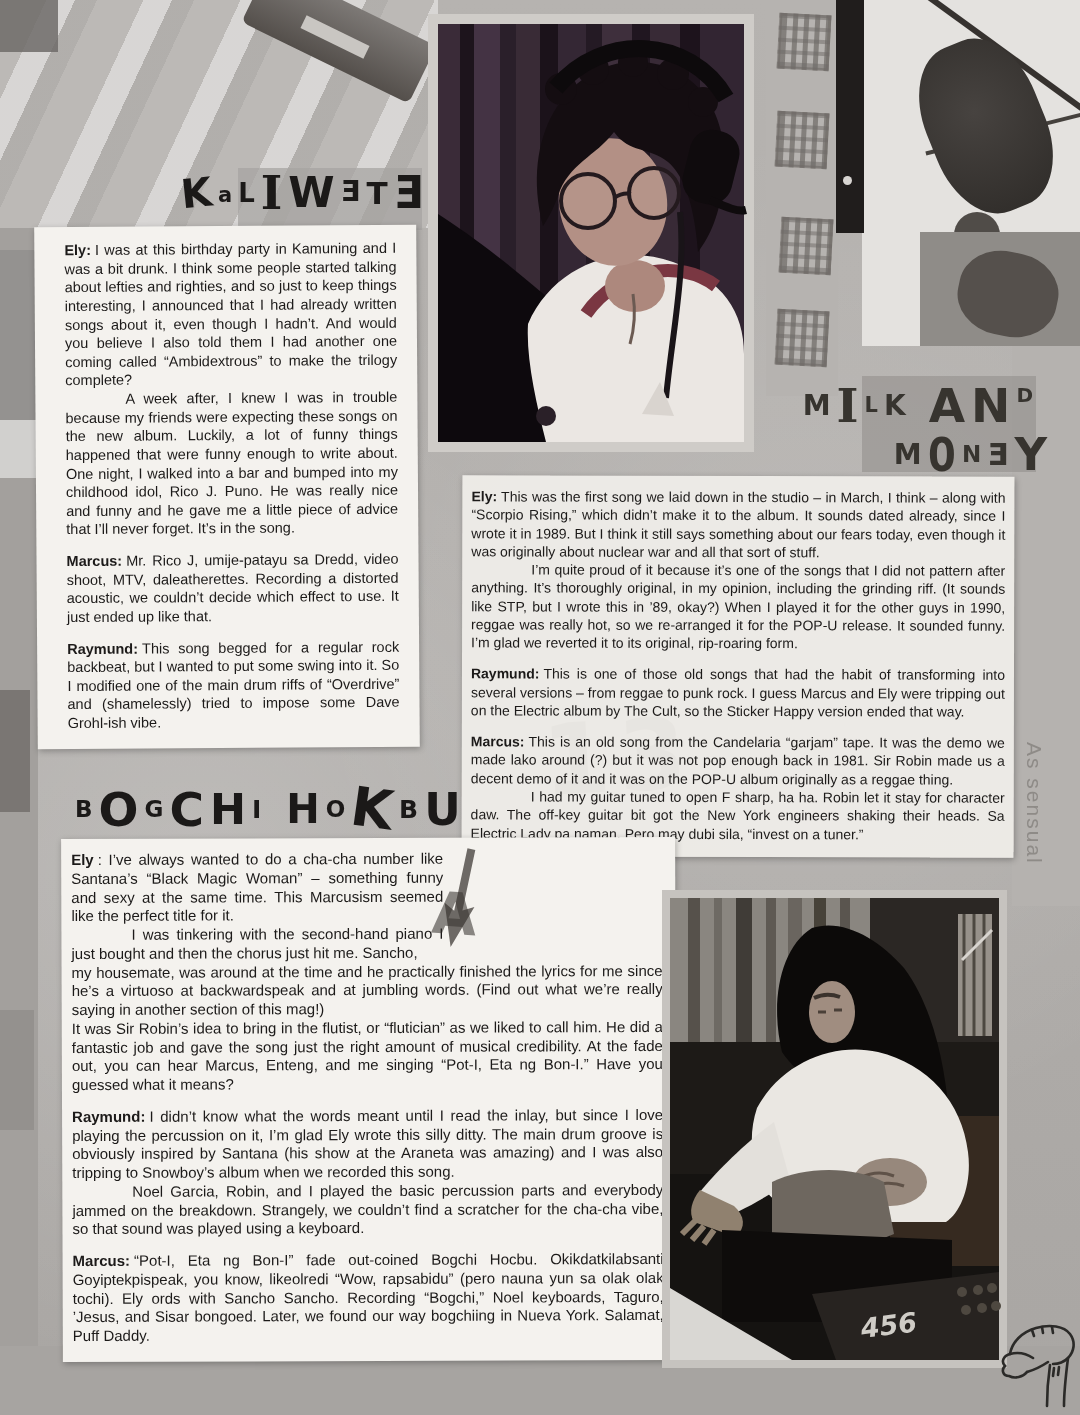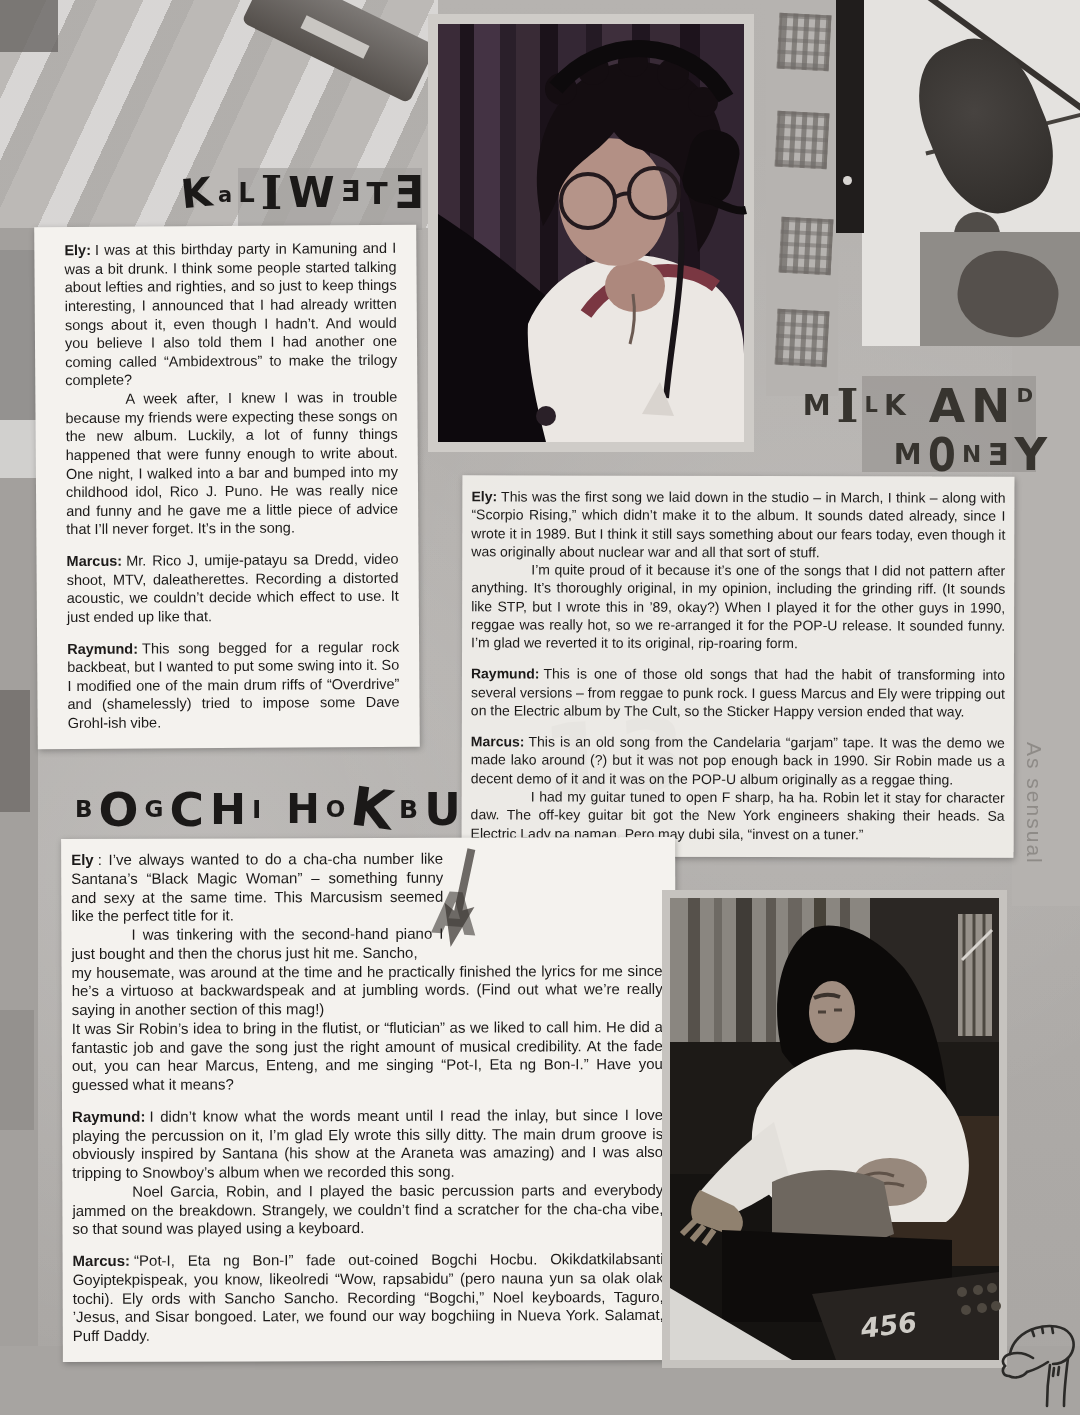--- a/index.html
+++ b/index.html
@@ -243,21 +243,21 @@
 
   <div class="abs panel right-panel">
     <div class="quote">
       <p><span class="spk">Ely:</span><span>This was the first song we laid down in the studio – in March, I think – along with “Scorpio Rising,” which didn’t make it to the album. It sounds dated already, since I wrote it in 1989. But I think it still says something about our fears today, even though it was originally about nuclear war and all that sort of stuff.</span></p>
       <p class="ind">I’m quite proud of it because it’s one of the songs that I did not pattern after anything. It’s thoroughly original, in my opinion, including the grinding riff. (It sounds like STP, but I wrote this in ’89, okay?) When I played it for the other guys in 1990, reggae was really hot, so we re-arranged it for the POP-U release. It sounded funny. I’m glad we reverted it to its original, rip-roaring form.</p>
     </div>
     <div class="quote">
       <p><span class="spk">Raymund:</span><span>This is one of those old songs that had the habit of transforming into several versions – from reggae to punk rock. I guess Marcus and Ely were tripping out on the Electric album by The Cult, so the Sticker Happy version ended that way.</span></p>
     </div>
     <div class="quote">
-      <p><span class="spk">Marcus:</span><span>This is an old song from the Candelaria “garjam” tape. It was the demo we made lako around (?) but it was not pop enough back in 1990. Sir Robin made us a decent demo of it and it was on the POP-U album originally as a reggae thing.</span></p>
+      <p><span class="spk">Marcus:</span><span>This is an old song from the Candelaria “garjam” tape. It was the demo we made lako around (?) but it was not pop enough back in 1981. Sir Robin made us a decent demo of it and it was on the POP-U album originally as a reggae thing.</span></p>
       <p class="ind">I had my guitar tuned to open F sharp, ha ha. Robin let it stay for character daw. The off-key guitar bit got the New York engineers shaking their heads. Sa Electric Lady pa naman. Pero may dubi sila, “invest on a tuner.”</p>
     </div>
   </div>
 
   <div class="abs cut-title t-bog title-bog">
     <span>B</span>
       <span>O</span>
       <span>G</span>
       <span>C</span>
       <span>H</span>

